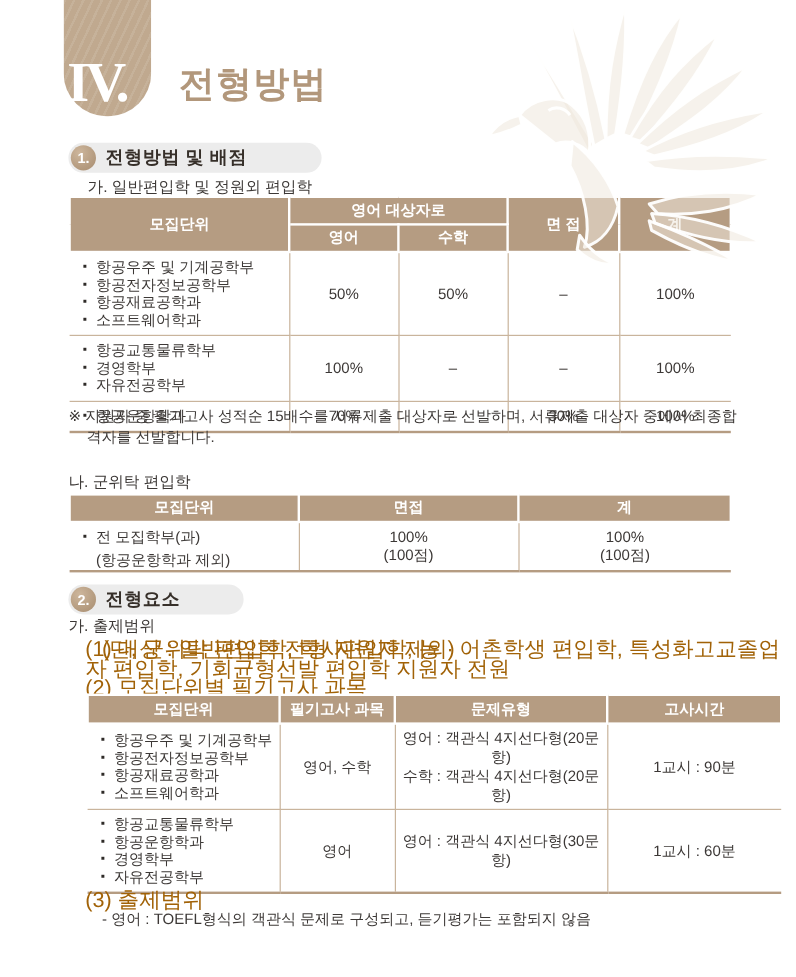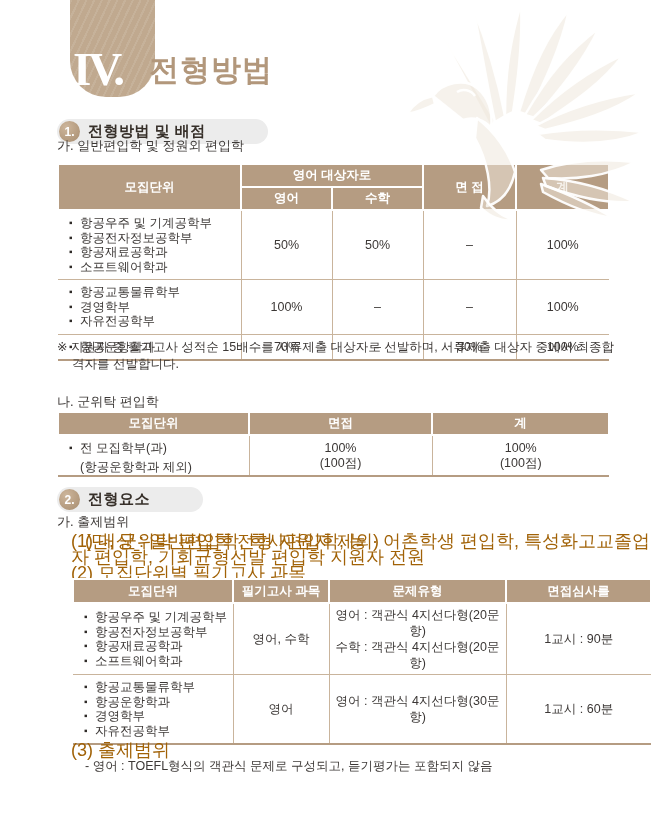--- a/index.html
+++ b/index.html
@@ -5,21 +5,21 @@
   html,body { margin:0; padding:0; background:#ffffff; }
   .page {
     position:relative; width:663px; height:814px; background:#ffffff;
     font-family:"Liberation Sans","DejaVu Sans",sans-serif; color:#3c3836;
     overflow:hidden;
   }
   .content { position:relative; z-index:1; }
 
   
   .chapter-badge {
-    position:absolute; left:70px; top:0; width:85px; height:97px;
+    position:absolute; left:53px; top:0; width:73px; height:97px;
     background:#c0a98f;
     background-image:repeating-linear-gradient(115deg, rgba(255,255,255,0.10) 0 2px, rgba(255,255,255,0) 2px 7px);
     border-radius:0 0 36px 36px;
   }
   .chapter-numeral {
     position:absolute; left:3px; bottom:4px;
     font-family:"Liberation Serif","DejaVu Serif",serif;
     font-weight:bold; font-size:47px; line-height:47px; color:#ffffff; letter-spacing:-3px;
   }
   .chapter-title {
@@ -105,21 +105,21 @@
     <div class="chapter-badge">
       <span class="chapter-numeral">IV.</span>
     </div>
     <div class="chapter-title">전형방법</div>
 
     <div class="section-pill" id="pill-1">
       <span class="pill-num">1.</span>
       <span class="pill-title">전형방법 및 배점</span>
     </div>
 
-    <div class="sub-label" style="top:138px;">가. 일반편입학 및 정원외 편입학</div>
+    <div class="sub-label" style="top:148px;margin-left:16px;">가. 일반편입학 및 정원외 편입학</div>
 
     <table class="t1">
       <colgroup>
           <col style="width:183px">
           <col style="width:91px">
           <col style="width:91px">
           <col style="width:93px">
           <col style="width:93px">
         </colgroup>
       <thead>
@@ -230,21 +230,21 @@
           <col style="width:160px">
           <col style="width:96px">
           <col style="width:177px">
           <col style="width:145px">
         </colgroup>
       <thead>
         <tr style="height:24px;">
           <th>모집단위</th>
           <th>필기고사 과목</th>
           <th>문제유형</th>
-          <th>면접심사를</th>
+          <th>고사시간</th>
         </tr>
       </thead>
       <tbody>
         <tr style="height:64px;">
           <td>
             <ul class="units">
                 <li>항공우주 및 기계공학부</li>
                 <li>항공전자정보공학부</li>
                 <li>항공재료공학과</li>
                 <li>소프트웨어학과</li>

